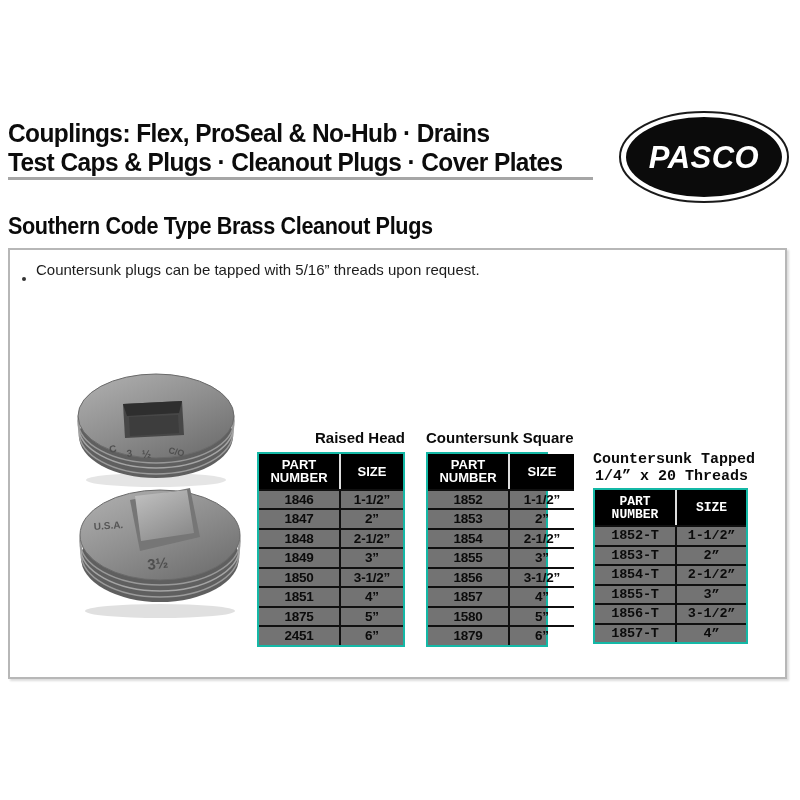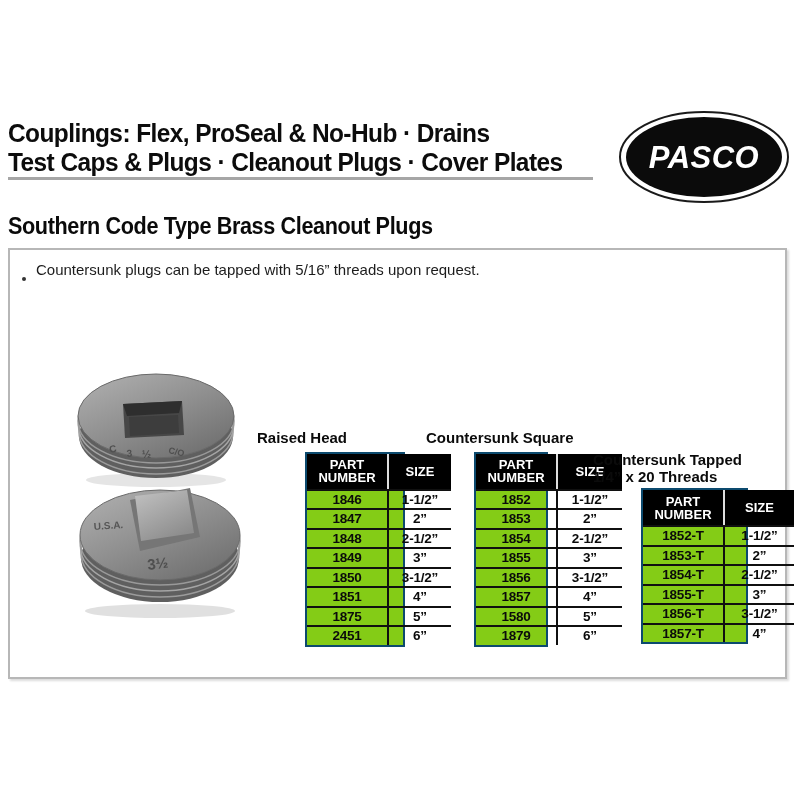--- a/index.html
+++ b/index.html
@@ -28,40 +28,40 @@
     border:2px solid #b7b7b7; box-sizing:border-box; background:#ffffff;
     box-shadow:2px 2px 2px rgba(0,0,0,0.14);
   }
   .notes { position:absolute; left:22px; top:258px; }
   .note { display:flex; align-items:flex-end; font-size:15px; line-height:23px; color:#1c1c1c; }
   .bullet-dot { width:4px; height:4px; border-radius:50%; background:#333; margin:10px 10px 0 0; flex:0 0 auto; }
   
   .plugs-svg { position:absolute; left:48px; top:360px; }
   
   .tbl-wrap { position:absolute; }
-  .tbl-title { font-size:15px; font-weight:700; text-align:left; line-height:16.5px; color:#0b0b0b; white-space:nowrap; }
+  .tbl-title { font-size:15px; font-weight:700; text-align:right; line-height:16.5px; color:#0b0b0b; white-space:nowrap; }
   .ptable {
     display:grid; margin-top:5px;
-    border:2px solid #0c4a6e; background:#84cc16;margin-left:48px;
+    border:2px solid #14b8a6; background:#737373;
   }
   .ptable .th {
     background:#000; color:#fff; font-weight:700; font-size:13px; line-height:13px;
     height:35px; display:flex; align-items:center; justify-content:center; text-align:center;
     padding:0 4px; box-sizing:border-box;
   }
   .ptable .th.size { border-left:2px solid #dedede; }
   .ptable .cell {
     height:19.5px; box-sizing:border-box; border-top:2px solid #101010;
     display:flex; align-items:center; justify-content:center;
     font-size:13.5px; font-weight:700; color:#0b0b0b; letter-spacing:-0.2px;
   }
   .ptable .cell.size { border-left:2px solid #101010; }
   #t1 { left:257px; top:430px; width:148px; }
   #t2 { left:426px; top:430px; width:122px; }
-  #t3 { left:593px; top:452px; width:155px; }
+  #t3 { left:593px; top:452px; width:155px;font-family:Liberation Mono, monospace; }
   #t3 .ptable { margin-top:3px; }
 </style>
 </head>
 <body>
 
 <div id="page">
 
   <div class="headline">
     <div>Couplings: Flex, ProSeal &amp; No-Hub · Drains</div>
     <div>Test Caps &amp; Plugs · Cleanout Plugs · Cover Plates</div>

